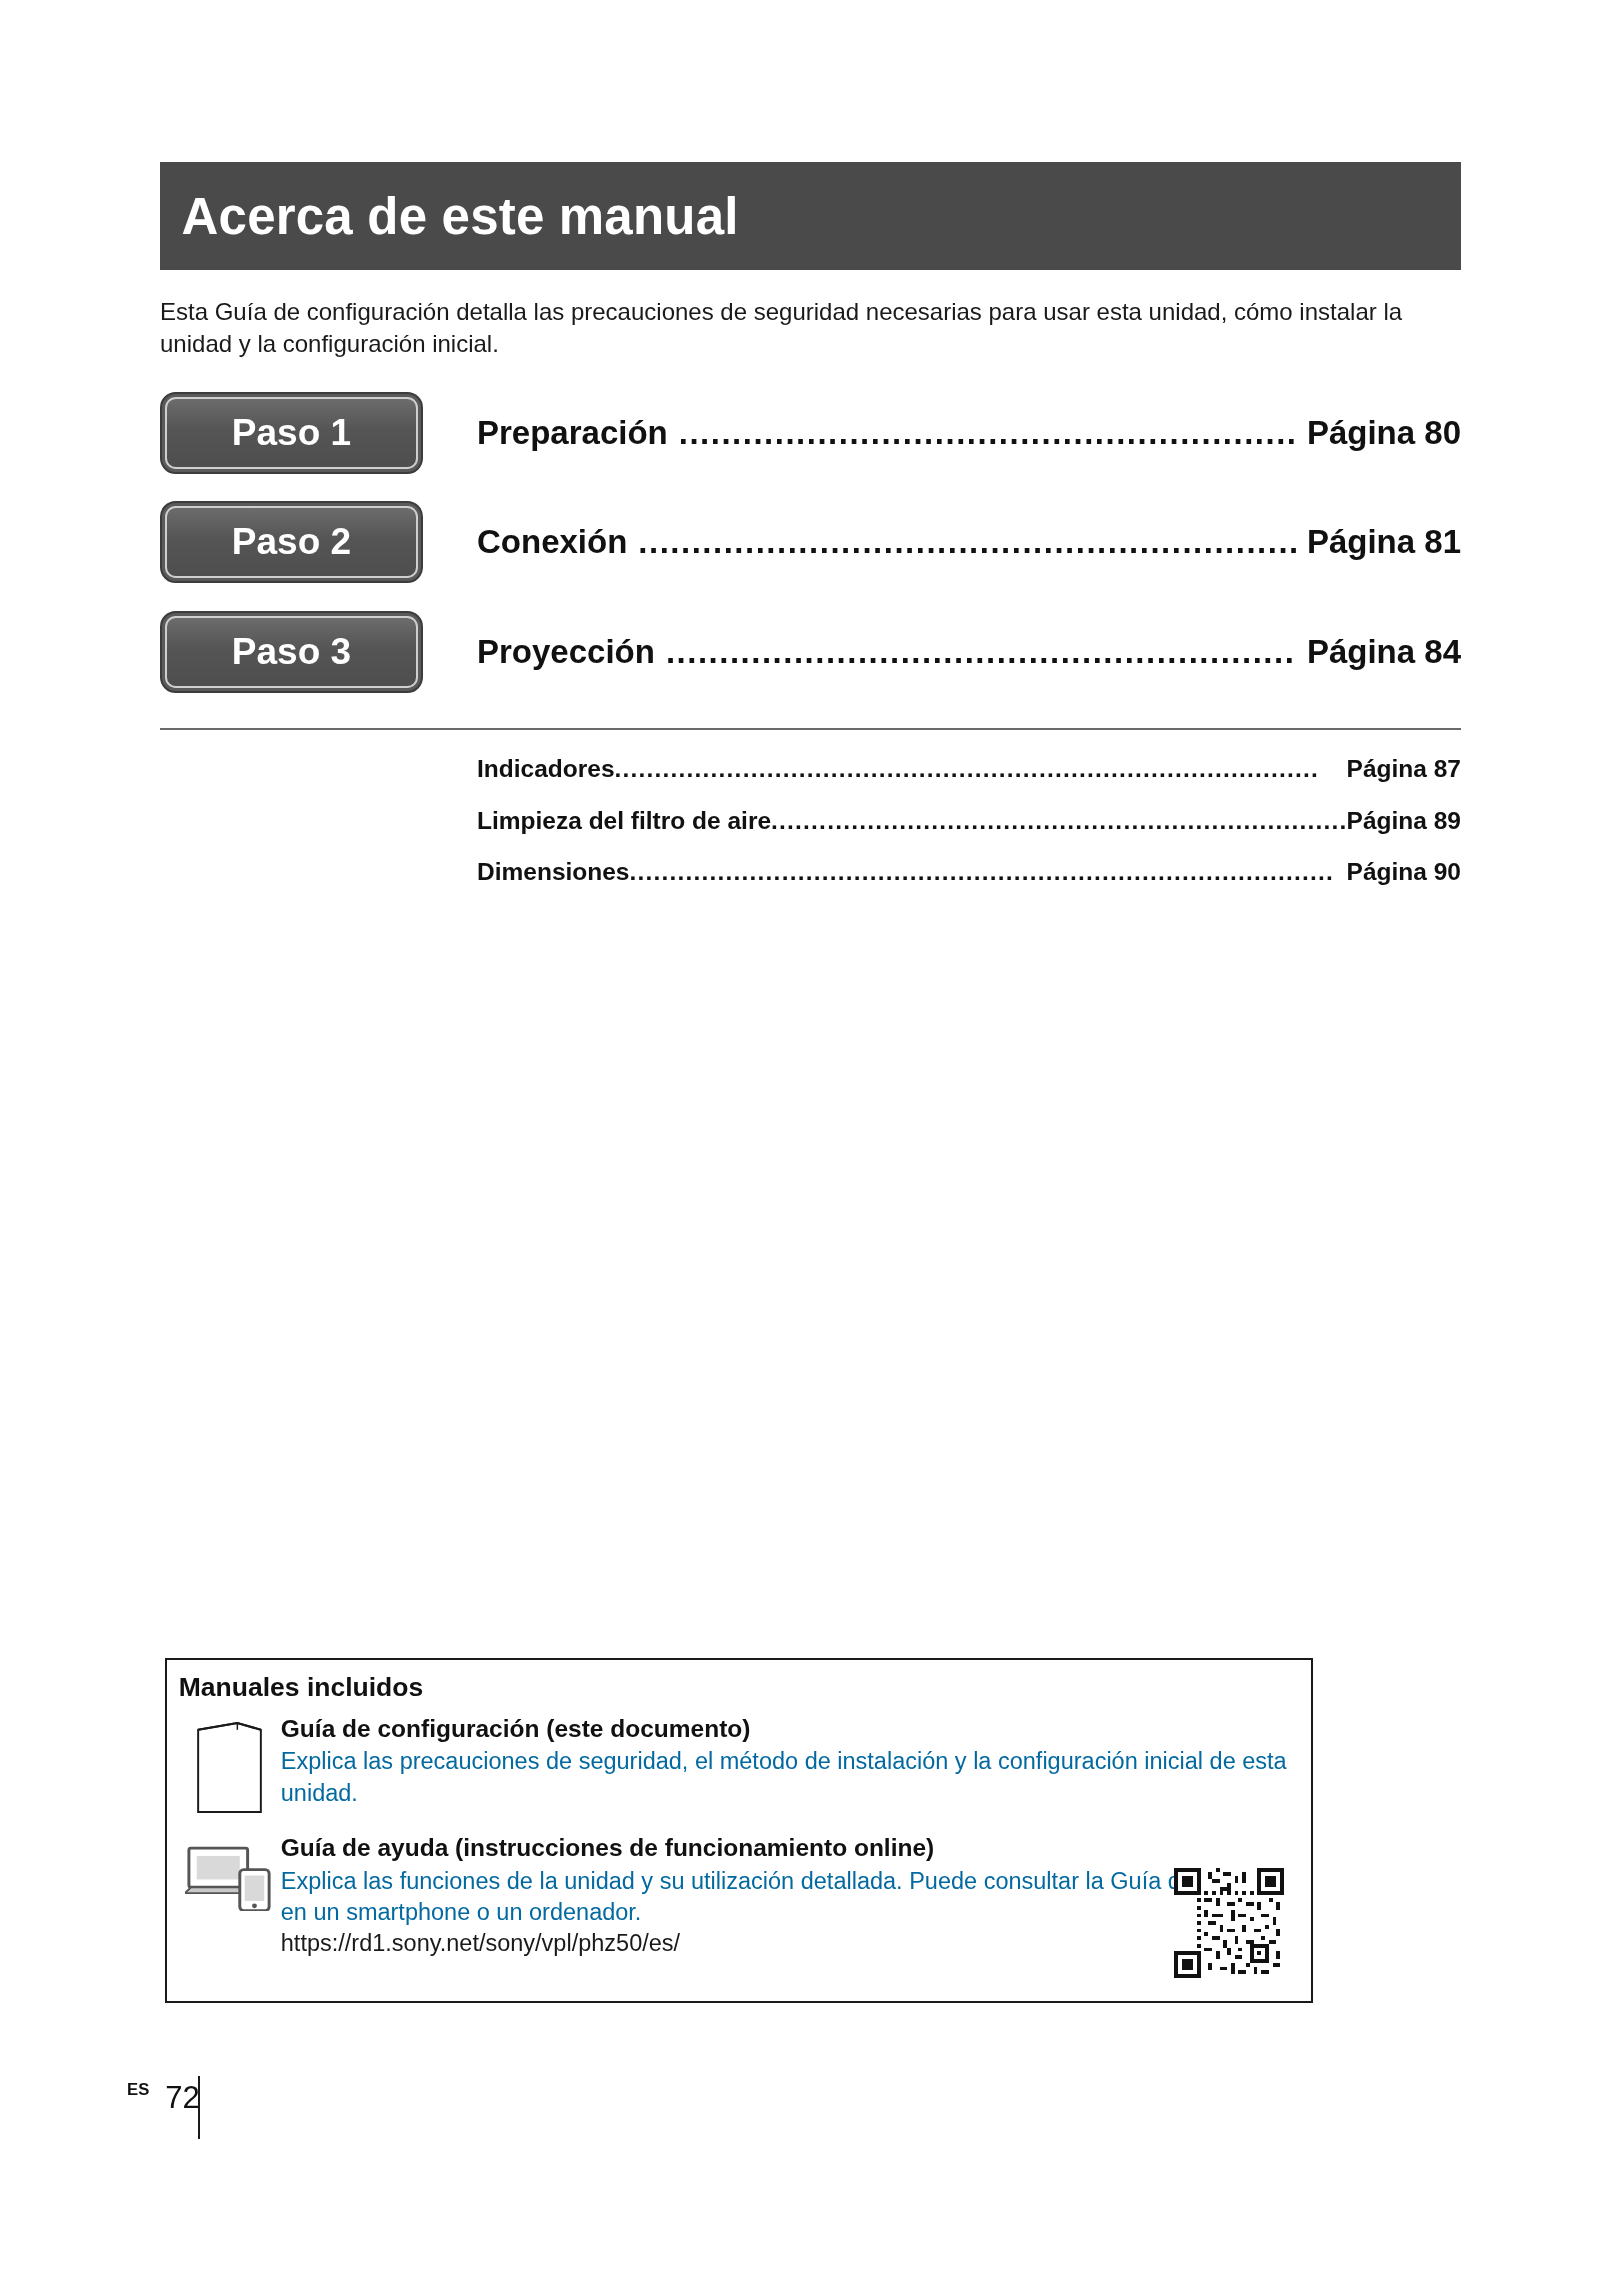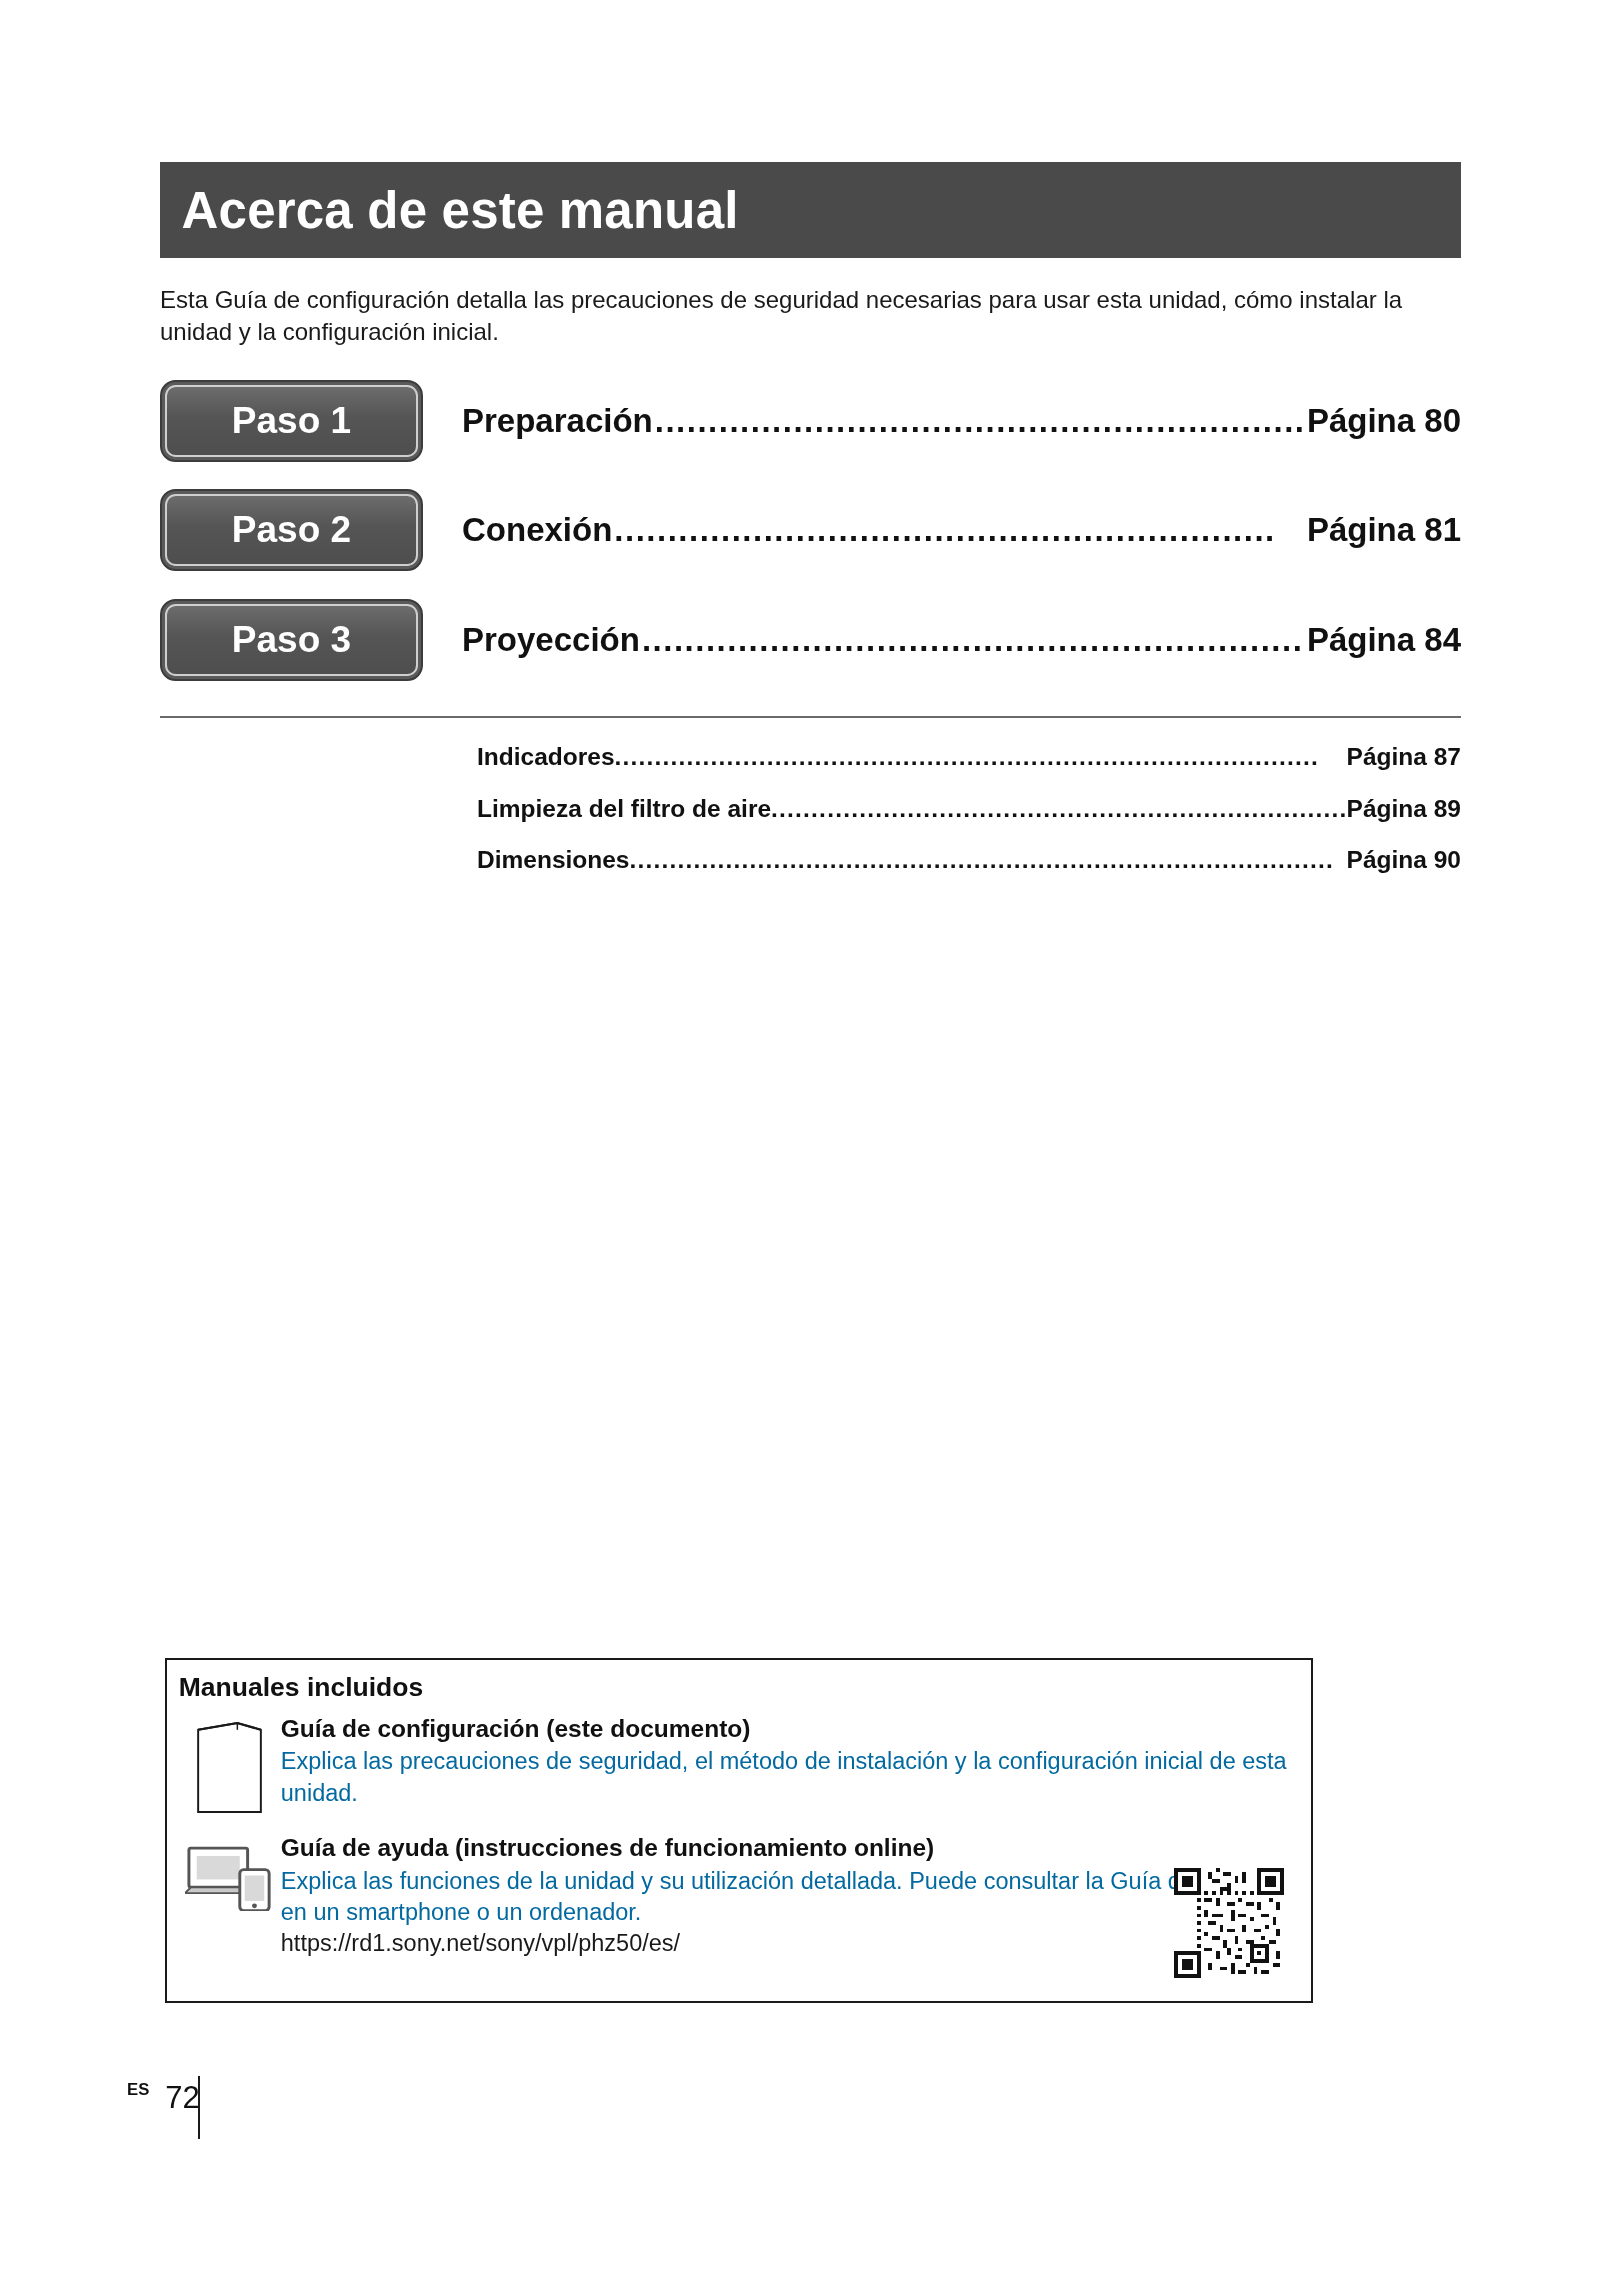--- a/index.html
+++ b/index.html
@@ -25,21 +25,21 @@
     position: absolute;
     left: 160px;
     top: 162px;
     width: 1301px;
   }
 
   
   .title-bar {
     background: #4a4a4a;
     color: #ffffff;
-    height: 96px;
+    height: 108px;
     display: flex;
     align-items: center;
     padding-left: 21.6px;
     box-sizing: border-box;
   }
   .title-bar .title-text {
     font-size: 51px;
     font-weight: bold;
     letter-spacing: 0.2px;
     line-height: 1;
@@ -83,28 +83,29 @@
     background: linear-gradient(180deg, #6c6c6c 0%, #555555 45%, #4e4e4e 100%);
     color: #ffffff;
     display: flex;
     align-items: center;
     justify-content: center;
     font-size: 37px;
     font-weight: bold;
     box-sizing: border-box;
   }
   .step-entry {
-    margin-left: 39px;
+    margin-left: 54px;
     display: flex;
     align-items: baseline;
     font-size: 33px;
     font-weight: bold;
     flex: 1 1 auto;
     white-space: nowrap;
     overflow: hidden;
+    gap: 9px;
   }
   .step-entry .label { flex: 0 0 auto; }
   .step-entry .leader {
     flex: 1 1 auto;
     overflow: hidden;
     white-space: nowrap;
     letter-spacing: 1.5px;
     margin: 0 2px;
     color: #111;
   }

